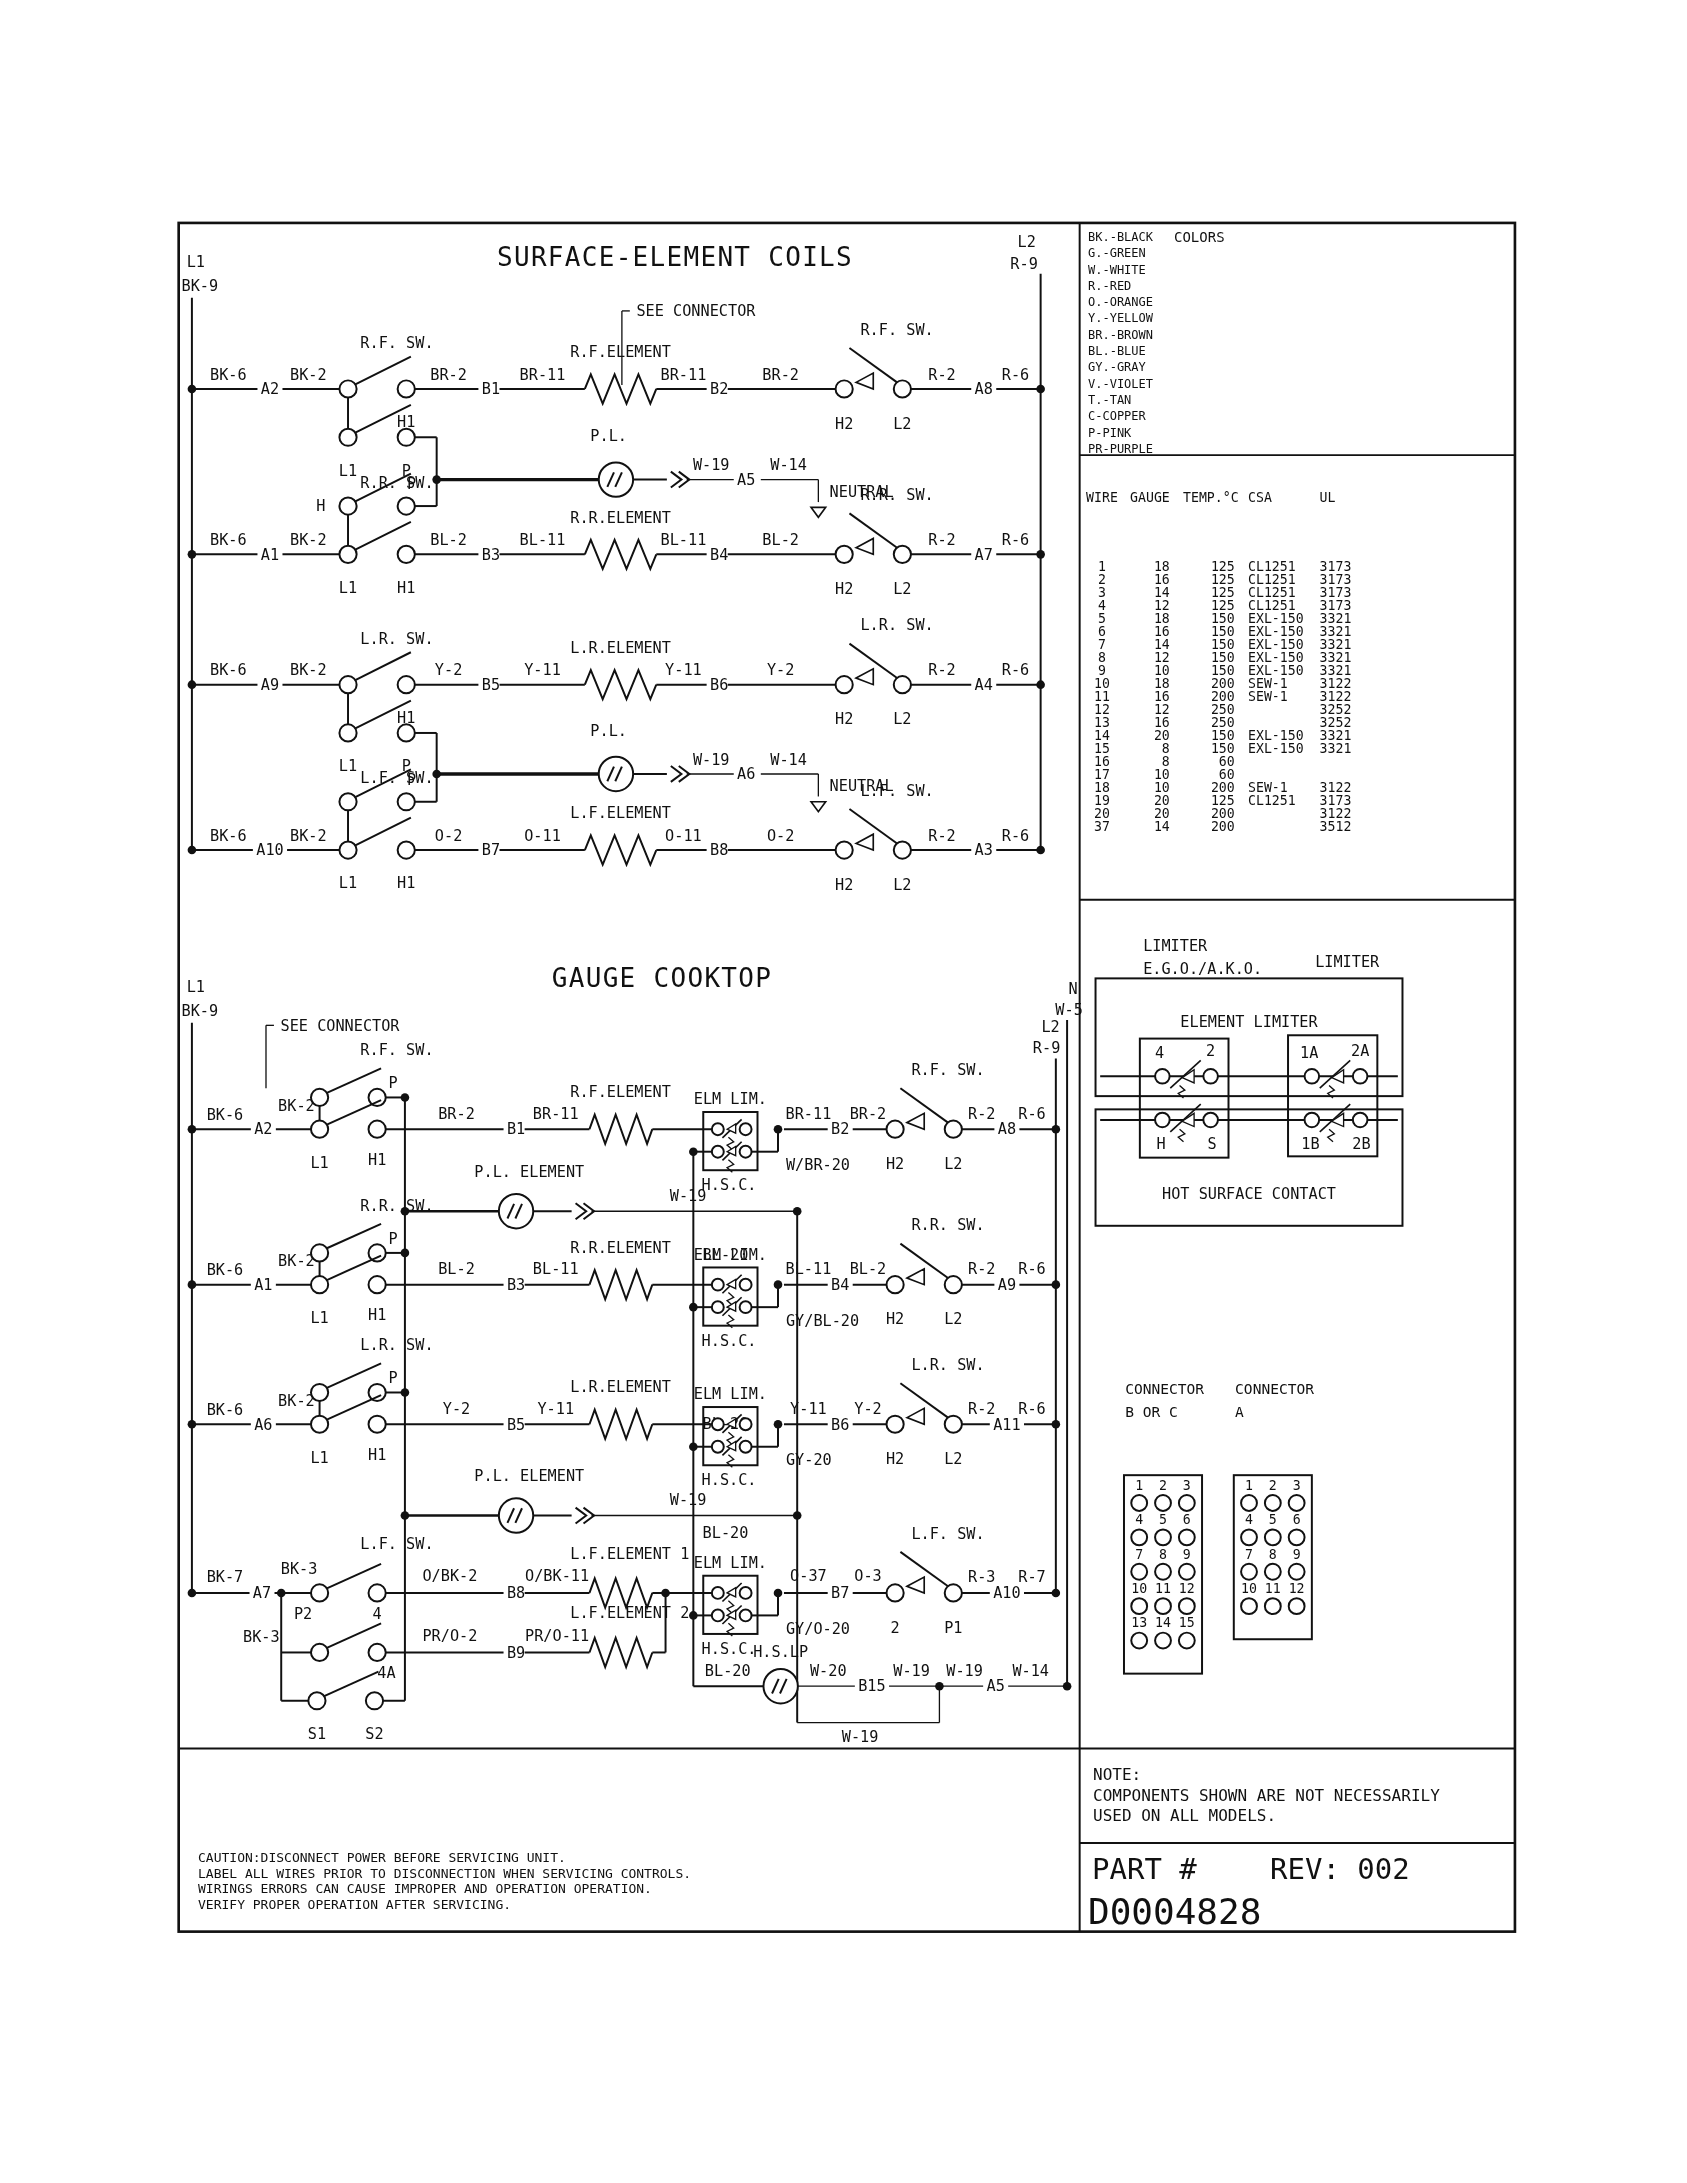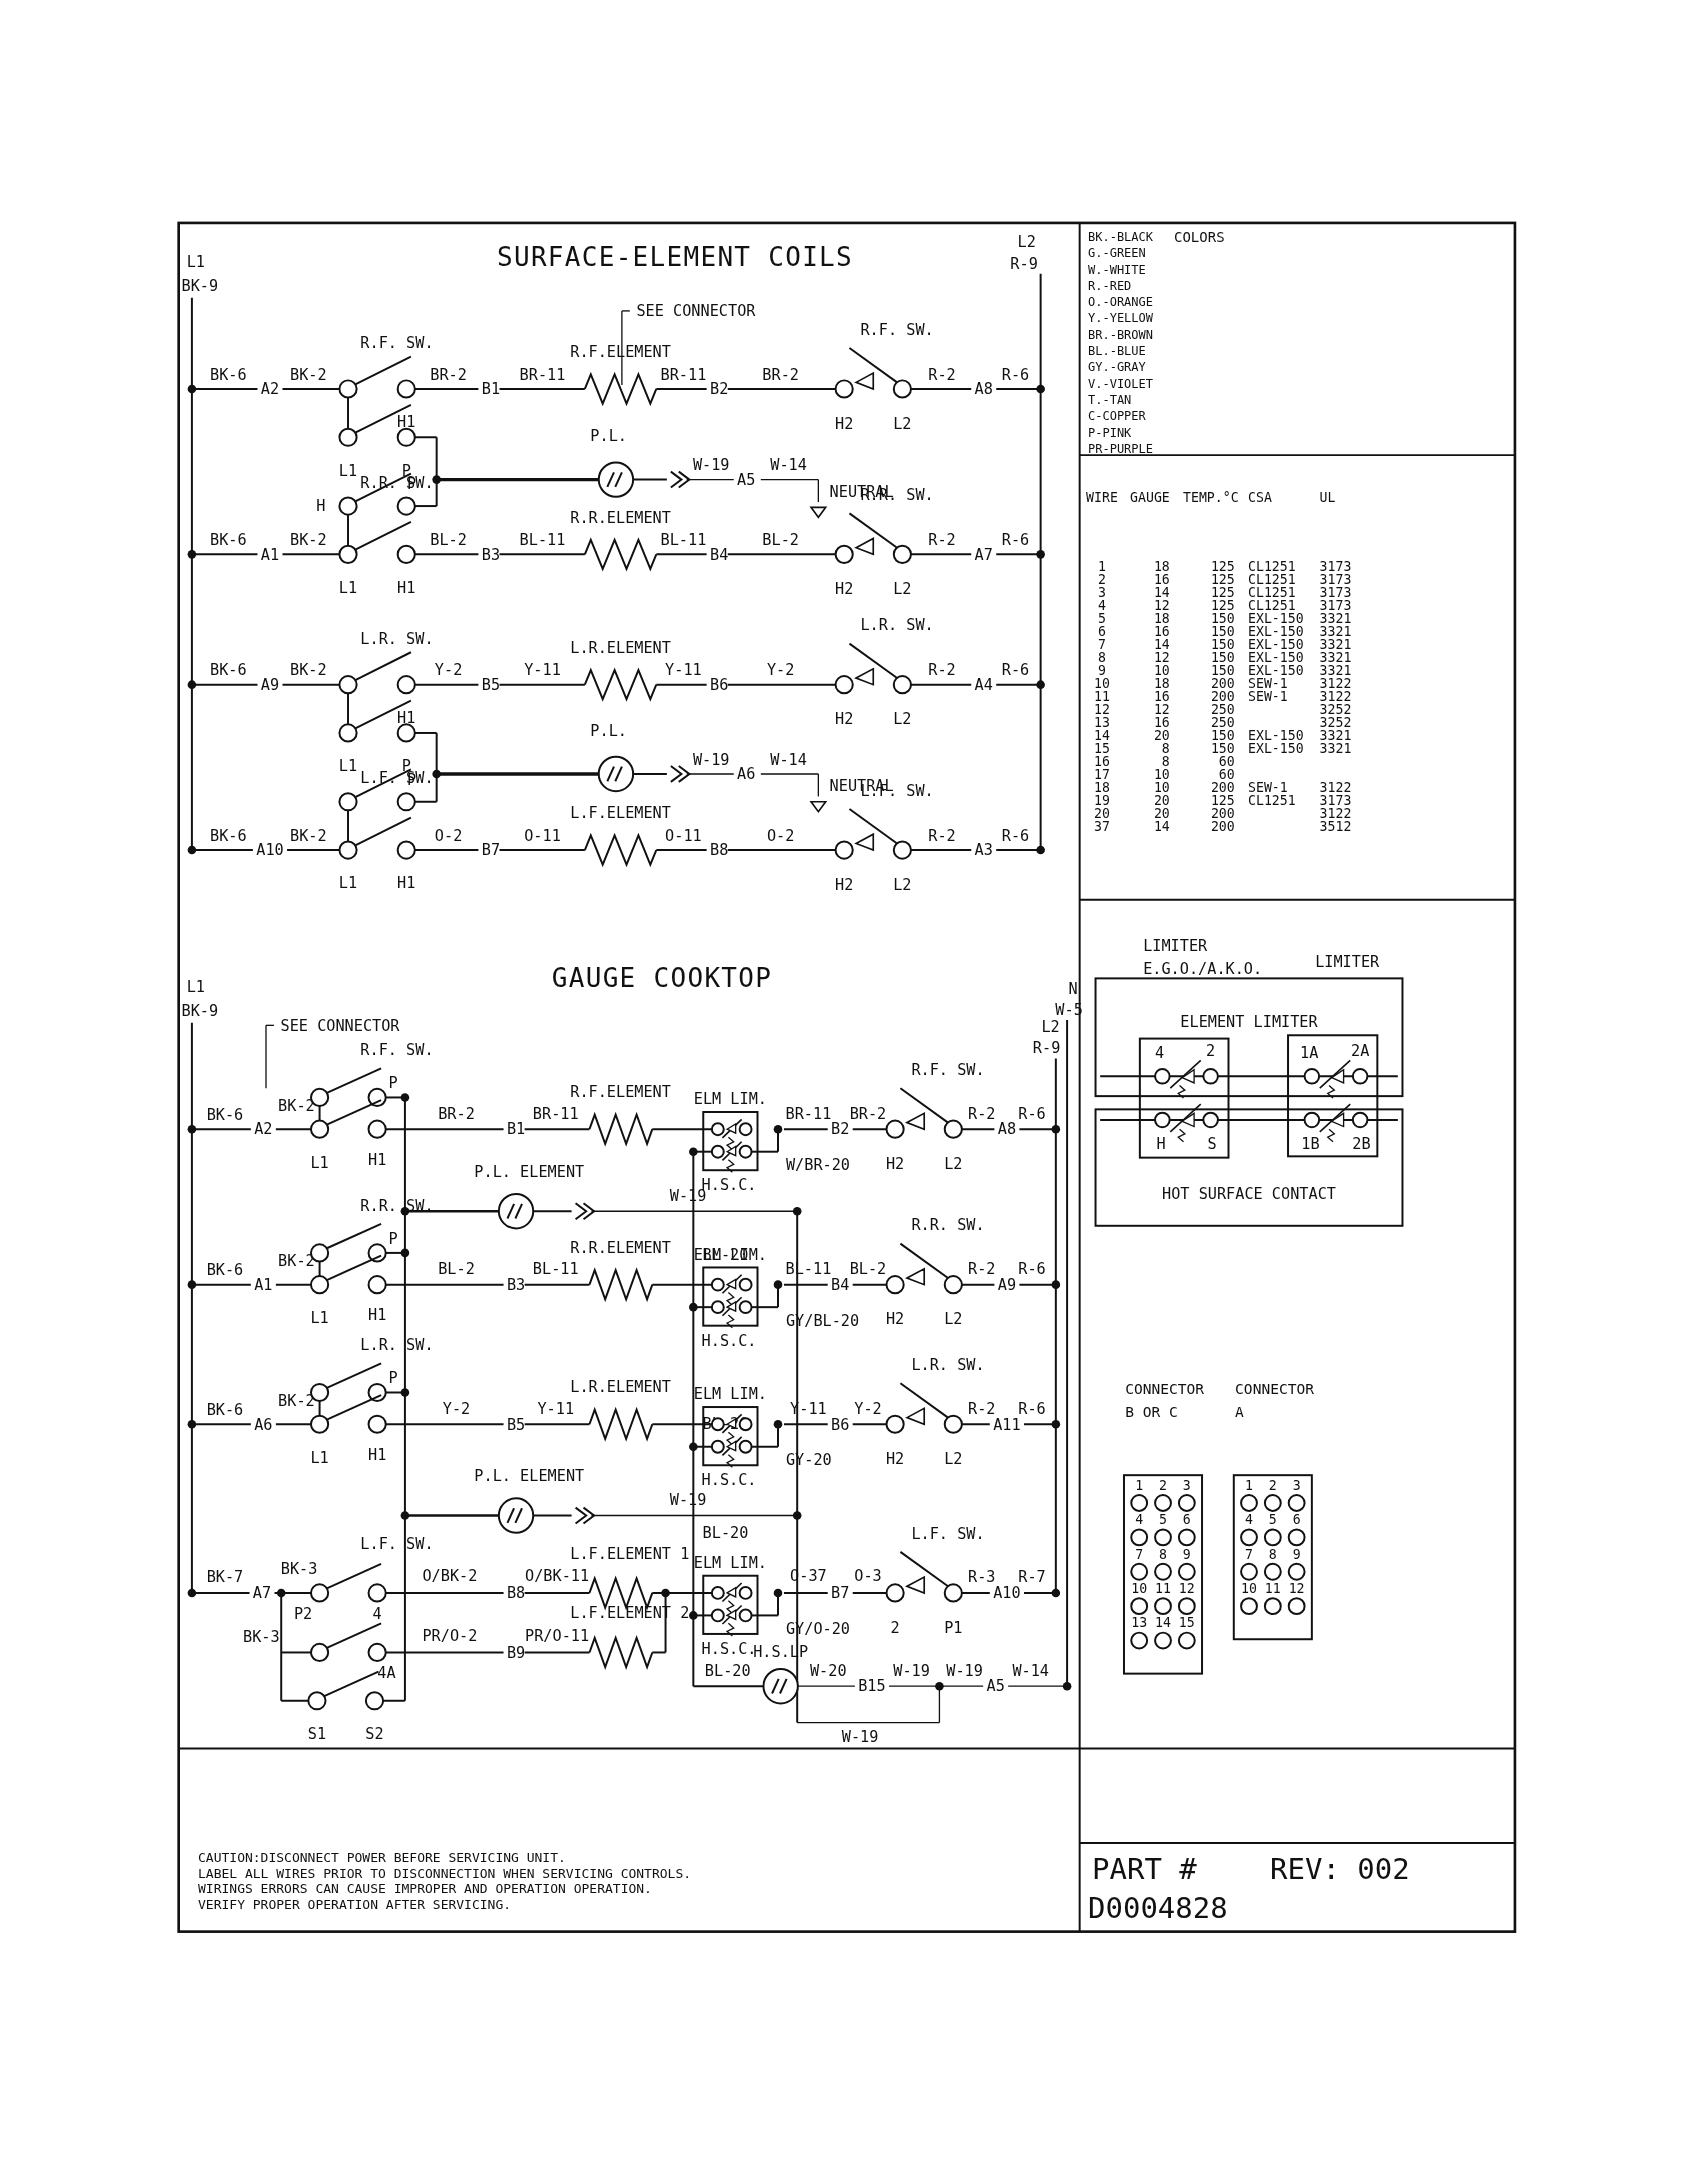--- a/index.html
+++ b/index.html
@@ -8,21 +8,21 @@
   svg{position:absolute;left:0;top:0;}
   svg text{font-family:"DejaVu Sans Mono",monospace;fill:#111;}
   .ht{position:absolute;white-space:pre;}
   .title{font-size:26px;letter-spacing:1.3px;transform:translateX(-50%);}
   .legend{left:1088px;top:229px;font-size:12px;line-height:16.3px;}
   .legend-colors{left:1162px;top:229px;font-size:14px;padding-left:12px;}
   .note{left:1093px;top:1765px;font-size:16px;line-height:20.5px;}
   .caution{left:198px;top:1850px;font-size:13px;line-height:15.5px;}
   .part-label{left:1092px;top:1852px;font-size:29px;}
   .part-rev{left:1270px;top:1852px;font-size:29px;}
-  .part-number{left:1088px;top:1891px;font-size:29px;}
+  .part-number{left:1088px;top:1891px;font-size:36px;}
   .wiretable{left:1086px;top:460px;font-size:13.2px;}
   .wt-head{display:grid;grid-template-columns:44px 53px 61px 69px 53px;}
   .wt-body{display:grid;grid-template-columns:44px 53px 61px 69px 53px;margin-top:25px;line-height:13px;}
   .wt-c1{text-align:center;padding-right:12px;}
   .wt-c2{text-align:right;padding-right:13.2px;}
   .wt-c3{text-align:right;padding-right:9.3px;}
   .wt-c4{text-align:left;padding-left:4px;}
   .wt-c5{text-align:left;padding-left:6.6px;}
 </style>
 </head>
@@ -712,20 +712,21 @@
   <div class="ht title" style="left:662px;top:963px">GAUGE COOKTOP</div>
 
   <div class="ht legend-colors">COLORS</div>
   <div class="ht legend" id="legendItems"><div>BK.-BLACK</div><div>G.-GREEN</div><div>W.-WHITE</div><div>R.-RED</div><div>O.-ORANGE</div><div>Y.-YELLOW</div><div>BR.-BROWN</div><div>BL.-BLUE</div><div>GY.-GRAY</div><div>V.-VIOLET</div><div>T.-TAN</div><div>C-COPPER</div><div>P-PINK</div><div>PR-PURPLE</div></div>
 
   <div class="ht wiretable">
     <div class="wt-head" id="wtHead"><div class="wt-c1">WIRE</div><div class="wt-c2">GAUGE</div><div class="wt-c3">TEMP.°C</div><div class="wt-c4">CSA</div><div class="wt-c5">UL</div></div>
     <div class="wt-body" id="wtBody"><div class="wt-c1">1</div><div class="wt-c2">18</div><div class="wt-c3">125</div><div class="wt-c4">CL1251</div><div class="wt-c5">3173</div><div class="wt-c1">2</div><div class="wt-c2">16</div><div class="wt-c3">125</div><div class="wt-c4">CL1251</div><div class="wt-c5">3173</div><div class="wt-c1">3</div><div class="wt-c2">14</div><div class="wt-c3">125</div><div class="wt-c4">CL1251</div><div class="wt-c5">3173</div><div class="wt-c1">4</div><div class="wt-c2">12</div><div class="wt-c3">125</div><div class="wt-c4">CL1251</div><div class="wt-c5">3173</div><div class="wt-c1">5</div><div class="wt-c2">18</div><div class="wt-c3">150</div><div class="wt-c4">EXL-150</div><div class="wt-c5">3321</div><div class="wt-c1">6</div><div class="wt-c2">16</div><div class="wt-c3">150</div><div class="wt-c4">EXL-150</div><div class="wt-c5">3321</div><div class="wt-c1">7</div><div class="wt-c2">14</div><div class="wt-c3">150</div><div class="wt-c4">EXL-150</div><div class="wt-c5">3321</div><div class="wt-c1">8</div><div class="wt-c2">12</div><div class="wt-c3">150</div><div class="wt-c4">EXL-150</div><div class="wt-c5">3321</div><div class="wt-c1">9</div><div class="wt-c2">10</div><div class="wt-c3">150</div><div class="wt-c4">EXL-150</div><div class="wt-c5">3321</div><div class="wt-c1">10</div><div class="wt-c2">18</div><div class="wt-c3">200</div><div class="wt-c4">SEW-1</div><div class="wt-c5">3122</div><div class="wt-c1">11</div><div class="wt-c2">16</div><div class="wt-c3">200</div><div class="wt-c4">SEW-1</div><div class="wt-c5">3122</div><div class="wt-c1">12</div><div class="wt-c2">12</div><div class="wt-c3">250</div><div class="wt-c4"></div><div class="wt-c5">3252</div><div class="wt-c1">13</div><div class="wt-c2">16</div><div class="wt-c3">250</div><div class="wt-c4"></div><div class="wt-c5">3252</div><div class="wt-c1">14</div><div class="wt-c2">20</div><div class="wt-c3">150</div><div class="wt-c4">EXL-150</div><div class="wt-c5">3321</div><div class="wt-c1">15</div><div class="wt-c2">8</div><div class="wt-c3">150</div><div class="wt-c4">EXL-150</div><div class="wt-c5">3321</div><div class="wt-c1">16</div><div class="wt-c2">8</div><div class="wt-c3">60</div><div class="wt-c4"></div><div class="wt-c5"></div><div class="wt-c1">17</div><div class="wt-c2">10</div><div class="wt-c3">60</div><div class="wt-c4"></div><div class="wt-c5"></div><div class="wt-c1">18</div><div class="wt-c2">10</div><div class="wt-c3">200</div><div class="wt-c4">SEW-1</div><div class="wt-c5">3122</div><div class="wt-c1">19</div><div class="wt-c2">20</div><div class="wt-c3">125</div><div class="wt-c4">CL1251</div><div class="wt-c5">3173</div><div class="wt-c1">20</div><div class="wt-c2">20</div><div class="wt-c3">200</div><div class="wt-c4"></div><div class="wt-c5">3122</div><div class="wt-c1">37</div><div class="wt-c2">14</div><div class="wt-c3">200</div><div class="wt-c4"></div><div class="wt-c5">3512</div></div>
   </div>
 
+  <div class="ht note"><div>NOTE:</div><div>COMPONENTS SHOWN ARE NOT NECESSARILY</div><div>USED ON ALL MODELS.</div></div>
 
   <div class="ht part-label">PART #</div>
   <div class="ht part-rev">REV: 002</div>
   <div class="ht part-number">D0004828</div>
 
   <div class="ht caution"><div>CAUTION:DISCONNECT POWER BEFORE SERVICING UNIT.</div><div>LABEL ALL WIRES PRIOR TO DISCONNECTION WHEN SERVICING CONTROLS.</div><div>WIRINGS ERRORS CAN CAUSE IMPROPER AND OPERATION OPERATION.</div><div>VERIFY PROPER OPERATION AFTER SERVICING.</div></div>
 </div>
 
 
 </body></html>

